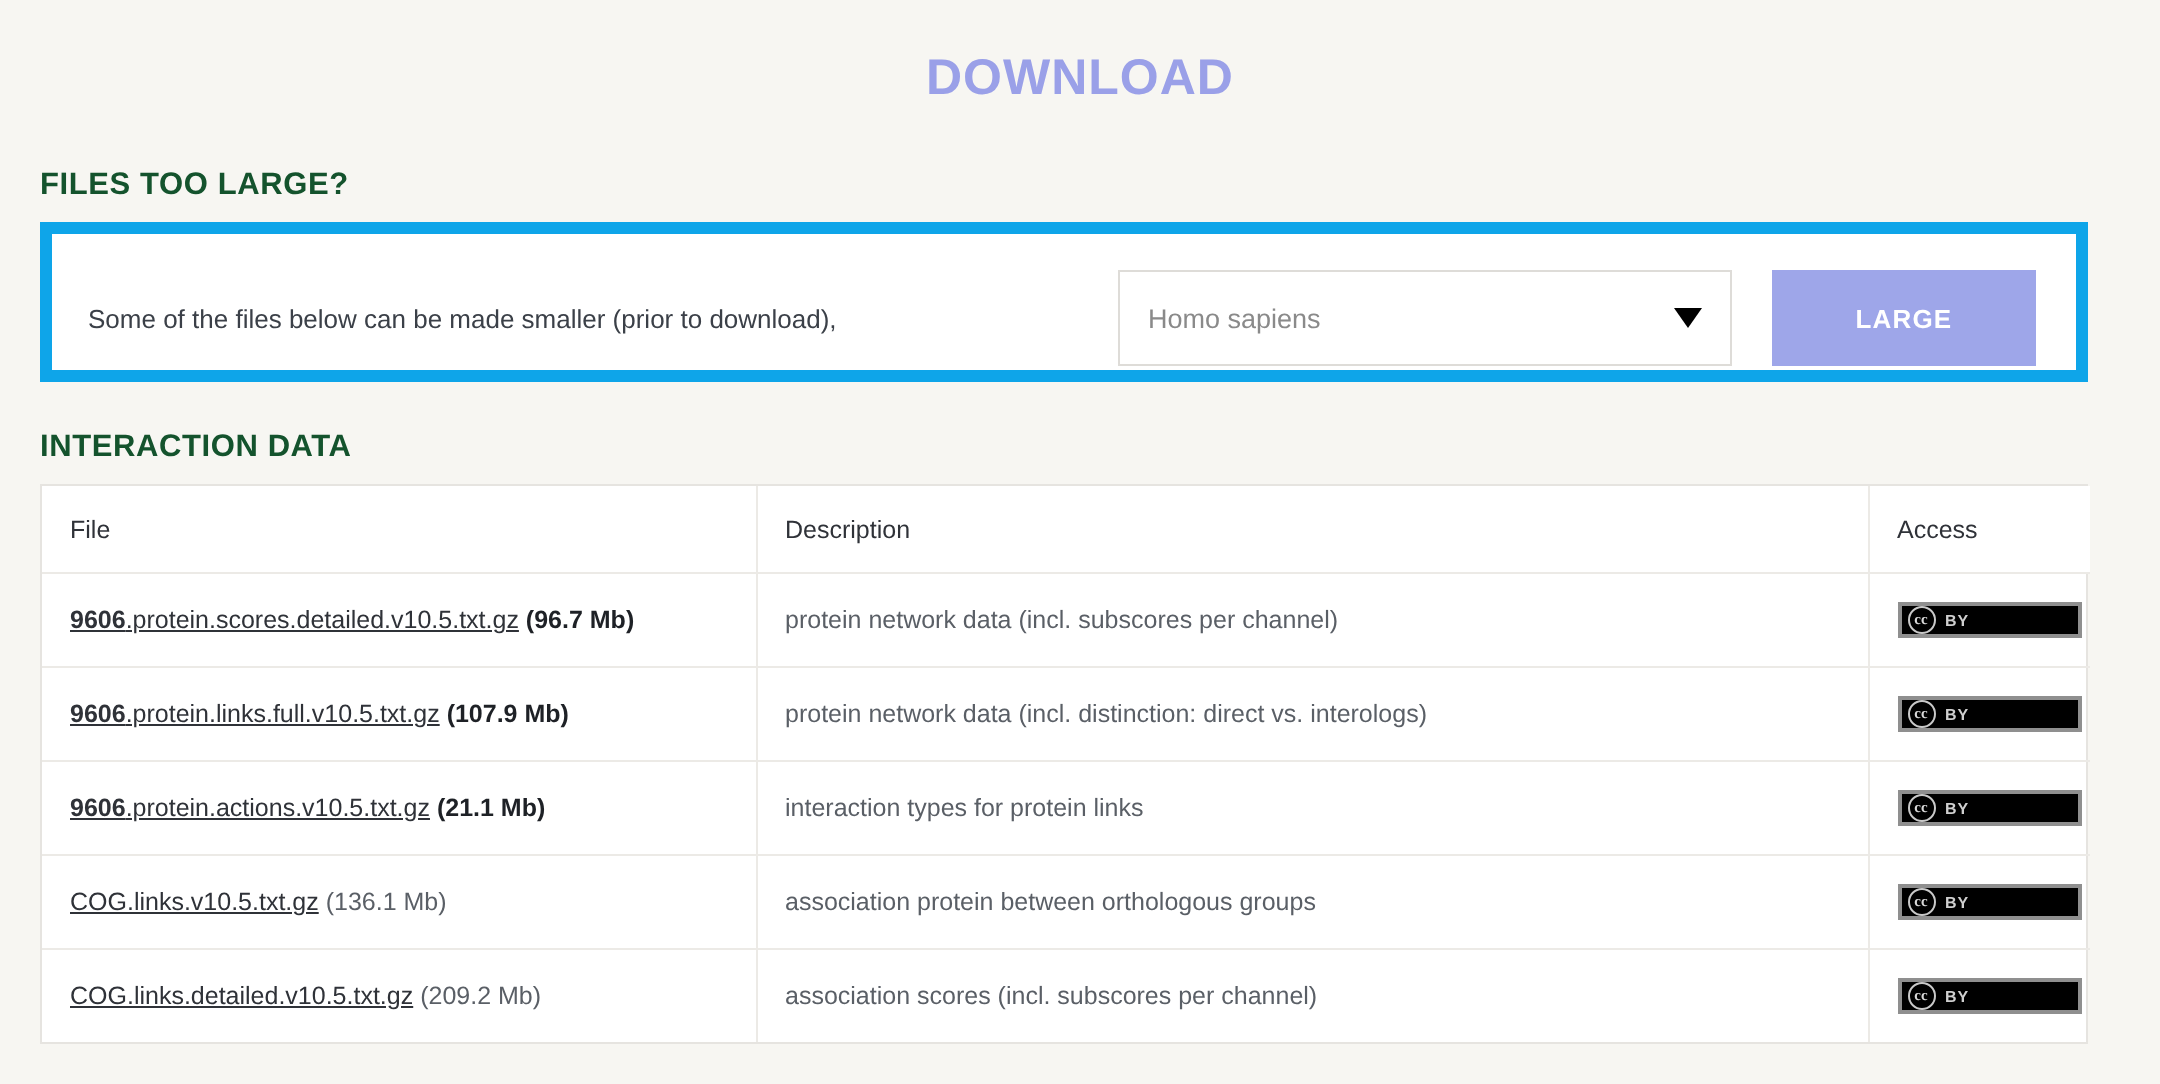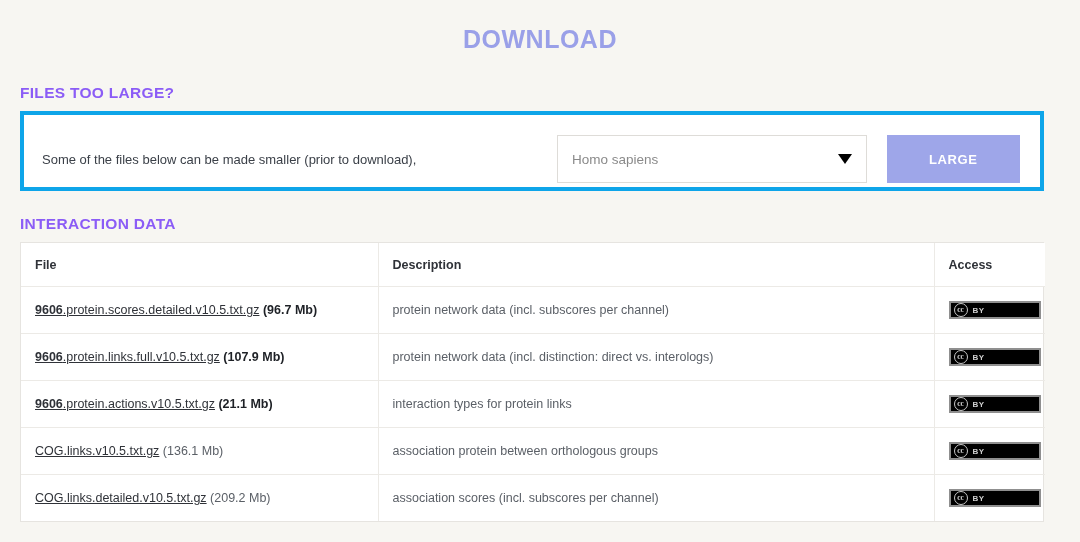--- a/index.html
+++ b/index.html
@@ -27,35 +27,35 @@
     font-size: 25px;
     font-weight: bold;
     letter-spacing: 0.5px;
     padding-top: 20px;
     margin: 4px;
     line-height: 30px;
   }
 
   
   .section-heading {
-    color: #8b5cf6;
+    color: #14532d;
     font-size: 15.5px;
     font-weight: bold;
     letter-spacing: 0.3px;
     margin: 0;
     padding-left: 20px;
   }
   .section-heading.first { padding-top: 26px; }
   .section-heading.second { padding-top: 24px; }
 
   
   .filter-card {
     margin: 9px 36px 0 20px;
     background: #ffffff;
-    border: 4px solid #0ea5e9;
+    border: 6px solid #0ea5e9;
     height: 80px;
     display: flex;
     align-items: center;
     padding: 16px 20px 0 18px;
   }
   .filter-text {
     color: #3b4048;
     font-size: 13px;
     line-height: 21px;
     flex: 0 0 auto;
@@ -116,21 +116,21 @@
     border-collapse: collapse;
     table-layout: fixed;
   }
   table.data-table col.c-file { width: 357px; }
   table.data-table col.c-desc { width: 556px; }
   table.data-table col.c-access { width: 111px; }
 
   table.data-table th {
     text-align: left;
     font-size: 12.5px;
-    font-weight: bold;
+    font-weight: normal;
     color: #2f3238;
     padding: 15px 0 14px 14px;
     border-bottom: 1px solid #eceae6;
     border-right: 1px solid #eceae6;
     background: #fff;
   }
   table.data-table th:last-child { border-right: none; }
 
   table.data-table td {
     padding: 14px 0 14px 14px;

